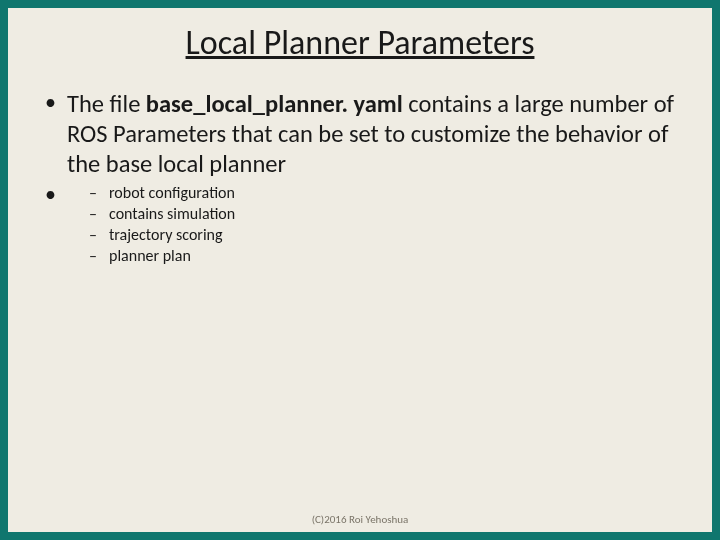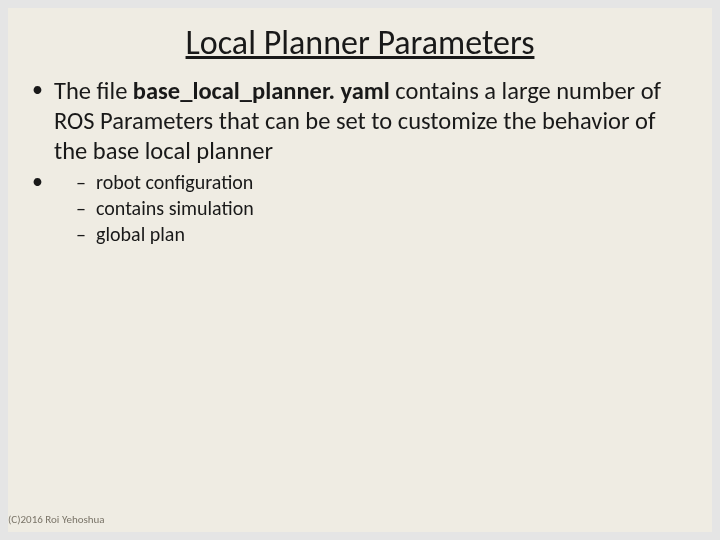--- a/index.html
+++ b/index.html
@@ -7,21 +7,21 @@
     padding: 0;
     width: 720px;
     height: 540px;
     font-family: Calibri, "Segoe UI", Arial, sans-serif;
     background: #1a3a52;
   }
   .slide {
     box-sizing: border-box;
     width: 720px;
     height: 540px;
-    background: #e5e5e5;
+    background: #0f766e;
     padding: 8px;
     position: relative;
   }
   .inner {
     background: #efece3;
     width: 100%;
     height: 100%;
     box-sizing: border-box;
     position: relative;
   }
@@ -36,21 +36,21 @@
     text-decoration-color: #191919;
     text-underline-offset: 2px;
     letter-spacing: 0px;
   }
   .body {
     padding: 4px 18px 0 18px;
     color: #191919;
   }
   ul.main {
     list-style: none;
-    margin: 0;
+    margin: 13px;
     padding: 0;
   }
   ul.main > li {
     position: relative;
     padding-left: 28px;
     font-size: 24.5px;
     line-height: 1.22;
     margin-bottom: 2px;
   }
   ul.main > li::before {
@@ -62,58 +62,59 @@
     color: #191919;
   }
   ul.sub {
     list-style: none;
     margin: 2px 0 0 0;
     padding: 0 0 0 22px;
   }
   ul.sub > li {
     position: relative;
     padding-left: 20px;
-    font-size: 20px;
+    font-size: 16px;
     line-height: 1.32;
   }
   ul.sub > li::before {
     content: "–";
     position: absolute;
     left: 0;
     top: 0;
     color: #191919;
   }
   .bold {
     font-weight: 700;
   }
   .footer {
     position: absolute;
     bottom: 6px;
     left: 0;
     width: 100%;
-    text-align: left;
+    text-align: center;
     font-size: 11px;
     color: #7a7468;
   }
 </style>
 </head>
 <body>
 
 <div class="slide">
   <div class="inner">
     <div class="title">Local Planner Parameters</div>
     <div class="body">
       <ul class="main">
         <li>
           <span>The file </span><span class="bold">base_local_planner. yaml</span><span> contains a large number of ROS Parameters that can be set to customize the behavior of the base local planner</span>
         </li>
         <li>
           <ul class="sub">
             <li>robot configuration</li>
             <li>contains simulation</li>
-            <li>global plan</li>
+            <li>trajectory scoring</li>
+            <li>planner plan</li>
           </ul>
         </li>
       </ul>
     </div>
     <div class="footer">(C)2016 Roi Yehoshua</div>
   </div>
 </div>
 
 </body></html>

